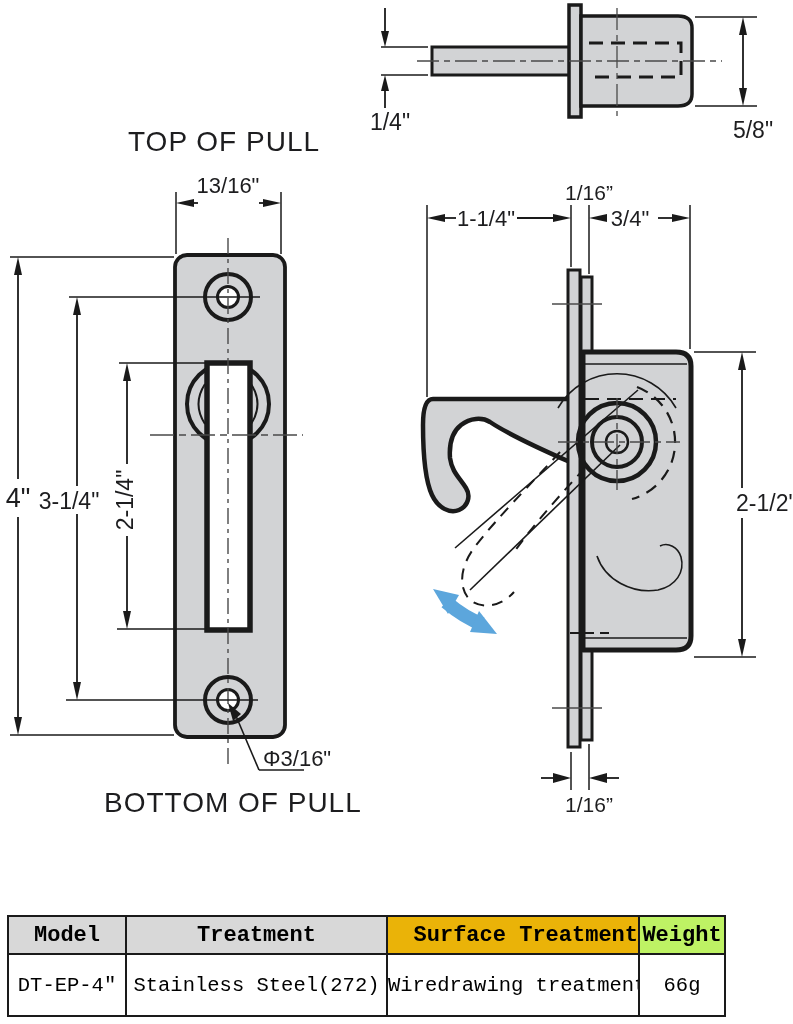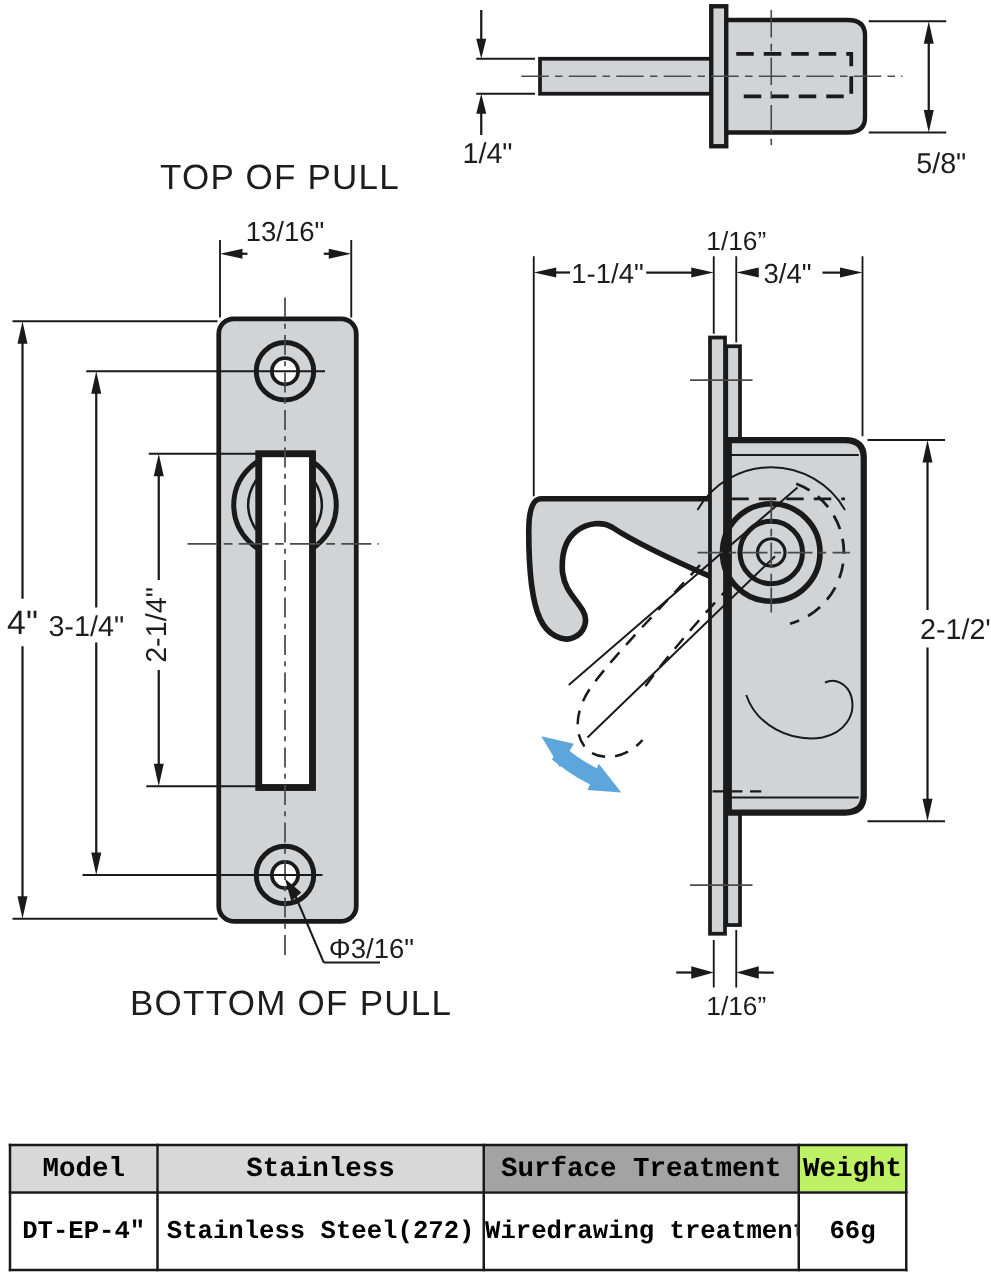--- a/index.html
+++ b/index.html
@@ -10,21 +10,21 @@
   .dim-big{font-size:27px;}
   .dim-med{font-size:23px;}
   .dim-sm{font-size:21px;}
   .blue-label{font-size:28px;letter-spacing:1px;}
   #spec-table{position:absolute;left:7px;top:915px;width:717px;height:100px;
               border-collapse:collapse;table-layout:fixed;
               font-family:"Liberation Mono","DejaVu Sans Mono",monospace;}
   #spec-table th,#spec-table td{border:2.5px solid #1a1a1a;text-align:center;
               vertical-align:middle;padding:0;white-space:nowrap;overflow:hidden;}
   #spec-table th{height:36px;font-size:22px;font-weight:bold;margin-left:29px;}
-  #spec-table td{height:60px;font-size:20.5px;font-weight:bold;}
+  #spec-table td{height:60px;font-size:20.5px;font-weight:normal;}
   .c0{width:118px;} .c1{width:261px;} .c2{width:252px;} .c3{width:86px;}
 </style>
 </head>
 <body>
 
 <div id="stage">
 
 <svg width="793" height="915" viewBox="0 0 793 915">
 
   <g>
@@ -205,22 +205,22 @@
   <table id="spec-table">
     <colgroup>
         <col class="c0">
         <col class="c1">
         <col class="c2">
         <col class="c3">
       </colgroup>
     <thead>
       <tr>
         <th style="background: rgb(216, 216, 216);">Model</th>
-        <th style="background: rgb(216, 216, 216);">Stainless</th>
-        <th style="background: #a3a3a3;">Surface Treatment</th>
+        <th style="background: rgb(216, 216, 216);">Treatment</th>
+        <th style="background: #eab308; text-align: right;">Surface Treatment</th>
         <th style="background: #bef264;">Weight</th>
       </tr>
     </thead>
     <tbody>
       <tr>
         <td>DT-EP-4″</td>
         <td>Stainless Steel(272)</td>
         <td>Wiredrawing treatment</td>
         <td>66g</td>
       </tr>

